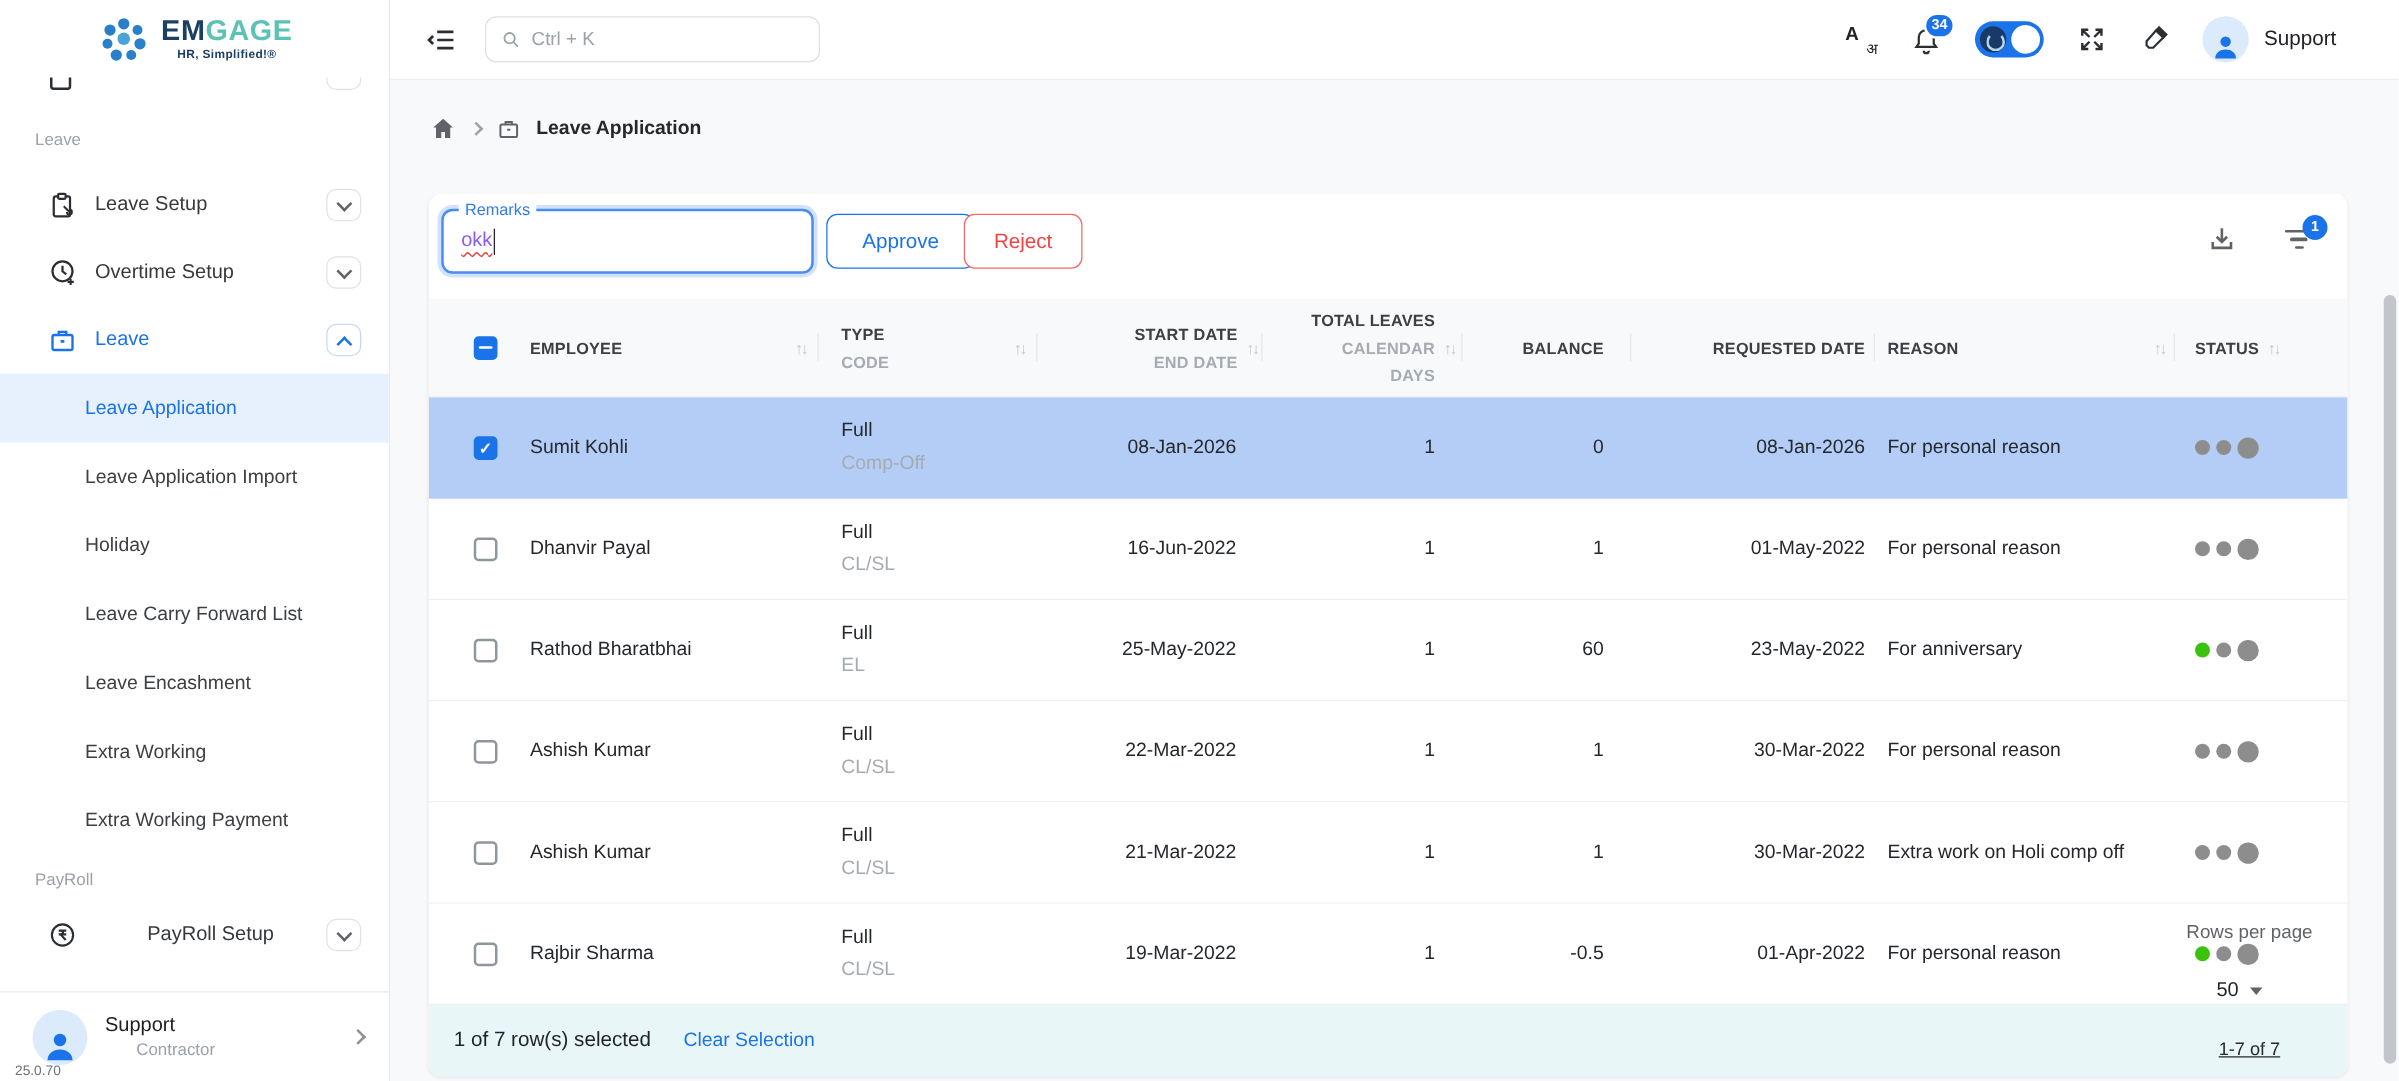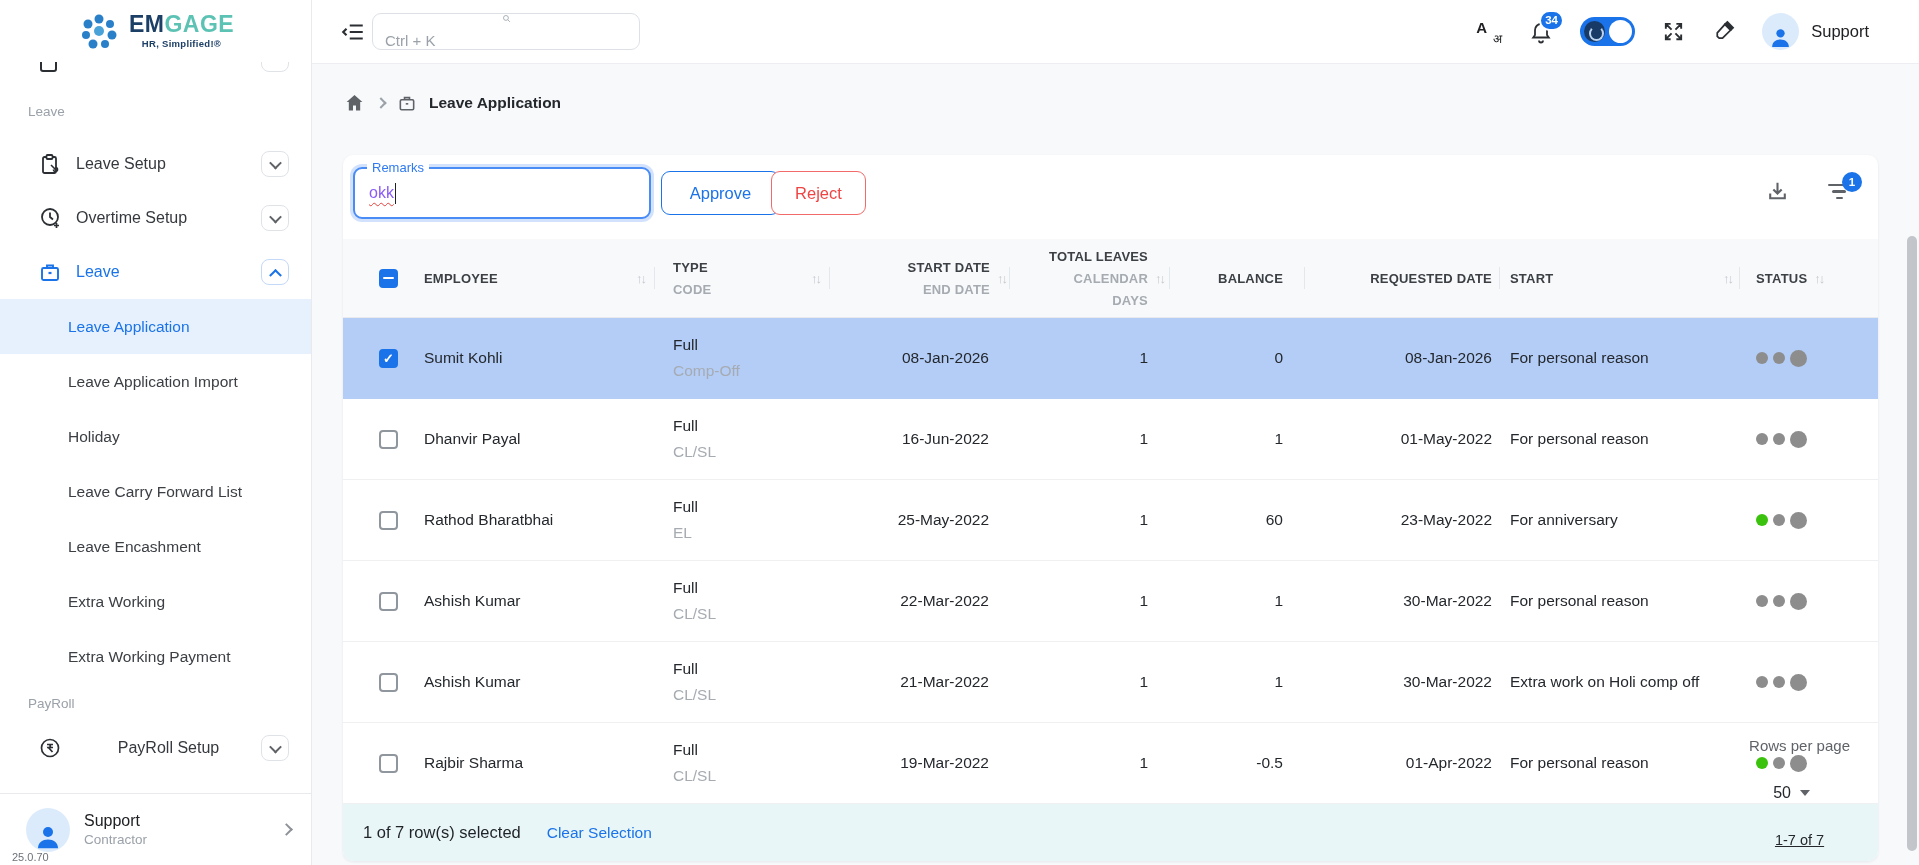--- a/index.html
+++ b/index.html
@@ -35,31 +35,31 @@
   .chev.up { transform:rotate(225deg) translate(-2px,-2px); border-color:#1a73e8; }
   .sub-item { height:55px; display:flex; align-items:center; padding-left:68px;
     font-size:15.5px; color:#3c4045; cursor:pointer; }
   .sub-item.active { background:#e7f1fd; color:#1a73e8; }
   .sidebar-footer { position:absolute; left:0; bottom:0; width:100%; height:72px;
     border-top:1px solid #e8eaee; background:#fff; display:flex; align-items:center; padding:0 20px 0 26px; }
   .avatar { width:44px; height:44px; border-radius:50%; background:#dcebfb;
     display:flex; align-items:flex-end; justify-content:center; overflow:hidden; flex:none; }
   .sf-text { margin-left:14px; flex:1; }
   .sf-name { font-size:16px; color:#202124; }
-  .sf-role { font-size:13.5px; color:#9aa1a9; margin-top:2px; }
+  .sf-role { font-size:13.5px; color:#9aa1a9; margin-top:2px;margin-left:25px; }
   .sf-chev { width:9px; height:9px; border-right:2px solid #8d9298; border-bottom:2px solid #8d9298;
     transform:rotate(-45deg); }
   .version { position:absolute; left:12px; bottom:2px; font-size:11px; color:#6d7278; }
 
   
   .topbar { position:absolute; left:312px; top:0; width:1607px; height:64px; background:#fff;
     border-bottom:1px solid #eceef1; display:flex; align-items:center; z-index:4; }
   .collapse-btn { margin-left:28px; cursor:pointer; }
-  .searchbox { margin-left:6px; width:268px; height:37px; border:1px solid #dde1e6;
-    border-radius:9px; display:flex; align-items:center; padding:0 12px; gap:9px; background:#fff;flex-direction:column; }
+  .searchbox { margin-left:22px; width:268px; height:37px; border:1px solid #dde1e6;
+    border-radius:9px; display:flex; align-items:center; padding:0 12px; gap:9px; background:#fff; }
   .searchbox input { border:none; outline:none; font-size:15px; color:#202124; width:100%;
     font-family:"Liberation Sans",sans-serif; background:transparent; }
   .searchbox input::placeholder { color:#9aa1a9; }
   .tb-right { margin-left:auto; display:flex; align-items:center; gap:27px; padding-right:50px; }
   .tb-icon { position:relative; cursor:pointer; display:flex; align-items:center; justify-content:center; }
   .lang-icon { width:26px; height:26px; position:relative; }
   .lang-a { position:absolute; left:0; top:0; font-size:15px; font-weight:bold; color:#202124; }
   .lang-hi { position:absolute; right:0; bottom:-2px; font-size:12px; color:#202124; }
   .badge { position:absolute; top:-10px; left:10px; min-width:21px; height:21px; border-radius:11px;
     background:#1a73e8; color:#fff; font-size:11.5px; font-weight:bold; display:flex;
@@ -398,21 +398,21 @@
         </div>
         <div class="hcell r" style="padding-right:22px;">
           <span>BALANCE</span>
           <span class="hdiv"></span>
         </div>
         <div class="hcell r" style="padding-right:8px;">
           <span>REQUESTED DATE</span>
           <span class="hdiv"></span>
         </div>
         <div class="hcell" style="padding-left:10px;">
-          <span>START</span>
+          <span>REASON</span>
           <span class="sort" style="margin-left:auto;margin-right:8px;">↑↓</span>
           <span class="hdiv"></span>
         </div>
         <div class="hcell" style="padding-left:16px;">
           <span>STATUS</span>
           <span class="sort">↑↓</span>
         </div>
       </div>
 
       <div class="trow selected">

